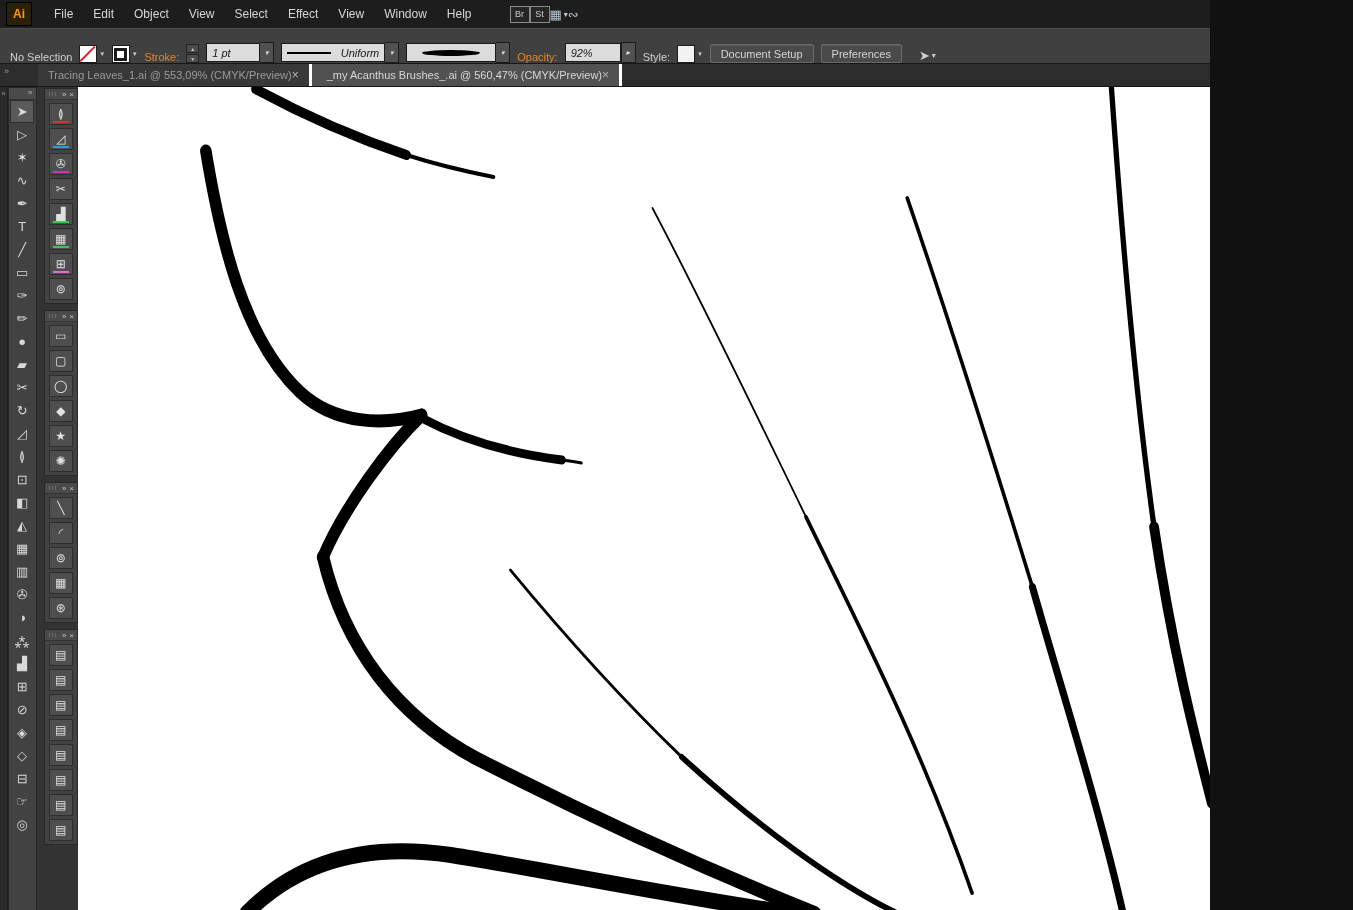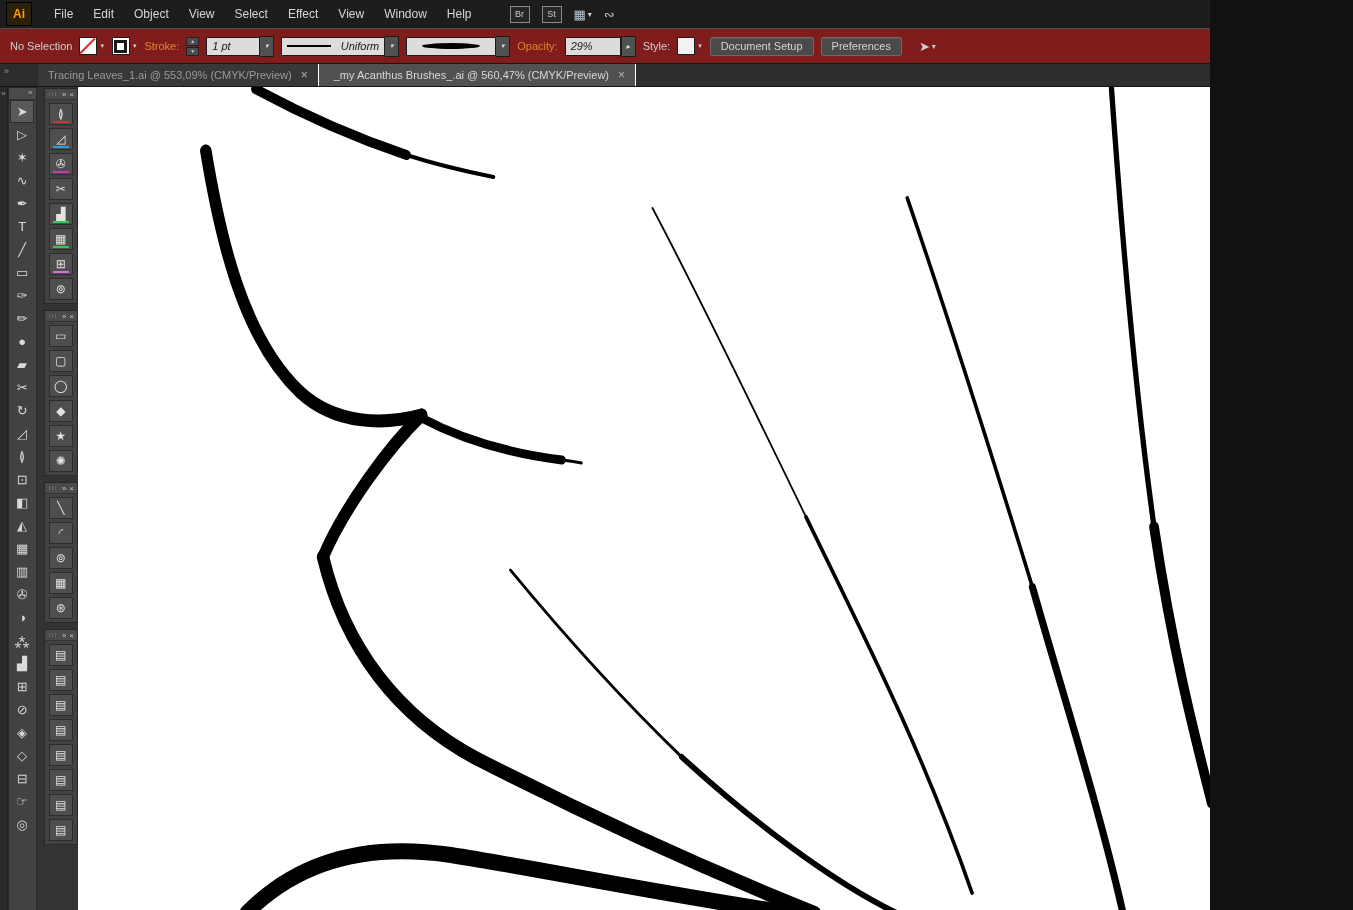--- a/index.html
+++ b/index.html
@@ -5,29 +5,29 @@
   html,body{margin:0;padding:0;background:#111;}
   .app{width:1210px;height:910px;position:relative;overflow:hidden;background:#1d1d1d;
        font-family:"Liberation Sans",sans-serif;-webkit-font-smoothing:antialiased;}
 
   
   .menu-bar{height:28px;display:flex;align-items:center;background:#1d1d1d;padding:0 6px;}
   .app-logo{width:24px;height:22px;background:#2b2008;color:#ff9a00;font-weight:bold;font-size:12px;
             display:flex;align-items:center;justify-content:center;border:1px solid #000;margin-right:12px;}
   .menus{display:flex;align-items:center;}
   .menu-item{color:#d6d6d6;font-size:12px;padding:5px 10px;cursor:default;}
-  .menu-extra{display:flex;align-items:center;gap:12px;margin-left:28px;}
+  .menu-extra{display:flex;align-items:center;margin-left:28px;}
   .sq-btn{width:18px;height:15px;border:1px solid #8a8a8a;color:#cccccc;font-size:9px;
           display:flex;align-items:center;justify-content:center;background:#262626;}
   .mini-icon{color:#b9c6cf;font-size:13px;display:flex;align-items:center;gap:2px;}
   .mini-caret{font-size:8px;color:#cccccc;}
 
   
-  .control-bar{height:34px;background:#7f1d1d;border-top:1px solid #4e4e4e;border-bottom:1px solid #171717;
-               display:flex;align-items:center;padding:0 10px;gap:7px;color:#cfcfcf;font-size:11px;}
+  .control-bar{height:34px;background:#404040;border-top:1px solid #4e4e4e;border-bottom:1px solid #171717;
+               display:flex;align-items:flex-end;padding:0 10px;gap:7px;color:#cfcfcf;font-size:11px;}
   .swatch-group{display:flex;align-items:center;gap:2px;}
   .swatch{width:16px;height:16px;background:#ffffff;border:1px solid #1c1c1c;position:relative;}
   .swatch.none:after{content:"";position:absolute;left:0;top:7px;width:21px;height:2px;background:#d02e2e;
                      transform:rotate(-45deg);transform-origin:center;left:-3px;}
   .swatch.stroke-style{display:flex;align-items:center;justify-content:center;}
   .swatch.stroke-style:after{content:"";width:7px;height:7px;border:3px solid #1a1a1a;background:#fff;}
   .tiny-caret{font-size:7px;color:#d0d0d0;padding:0 1px;}
   .link-label{color:#e0862a;}
   .stepper{display:flex;flex-direction:column;gap:1px;}
   .stepper span{width:11px;height:7px;background:#4c4c4c;border:1px solid #222;color:#ccc;font-size:5px;
@@ -41,22 +41,22 @@
   .taper-preview{width:58px;height:6px;background:#000;border-radius:50%;}
   .arrow-btn{width:13px;height:19px;background:#515151;border:1px solid #1b1b1b;color:#ddd;font-size:8px;
              display:flex;align-items:center;justify-content:center;}
   .btn{background:#4a4a4a;border:1px solid #6a6a6a;border-radius:2px;height:19px;padding:0 10px;
        display:flex;align-items:center;color:#d5d5d5;font-size:11px;box-shadow:inset 0 1px 0 rgba(255,255,255,.08);}
   .style-swatch{width:16px;height:16px;background:#f2f2f2;border:1px solid #1c1c1c;}
 
   
   .tab-bar{height:22px;background:#2d2d2d;display:flex;align-items:stretch;border-bottom:1px solid #141414;}
   .dock-expand{width:34px;display:flex;align-items:flex-start;padding:2px 0 0 4px;color:#9a9a9a;font-size:9px;}
-  .tab{display:flex;align-items:center;gap:9px;padding:0 10px;font-size:11px;background:#383838;
-       color:#9b9b9b;border-right:1px solid #ffffff;cursor:default;}
+  .tab{display:flex;align-items:center;gap:0;padding:0 10px;font-size:11px;background:#383838;
+       color:#9b9b9b;border-right:3px solid #ffffff;cursor:default;}
   .tab.active{background:#515151;color:#d8d8d8;padding-left:15px;}
   .tab-close{color:#b5b5b5;font-size:12px;line-height:1;}
 
   
   .main{display:flex;height:826px;}
   .dock{width:78px;background:#333333;display:flex;align-items:flex-start;flex-shrink:0;}
   .collapse-strip{width:8px;height:826px;background:#2b2b2b;border-right:1px solid #202020;
                   color:#999;font-size:8px;text-align:center;padding-top:2px;box-sizing:border-box;}
   .toolbar{width:30px;background:#424242;border:1px solid #282828;display:flex;flex-direction:column;
            align-items:center;box-sizing:border-box;height:826px;}
@@ -140,21 +140,21 @@
 
     <div class="combo">
       <span class="field" style="width:78px;justify-content:center">
         <span class="taper-preview"></span>
       </span>
       <span class="dd-btn">▾</span>
     </div>
 
     <span class="link-label">Opacity:</span>
     <div class="combo">
-      <span class="field" style="width:44px">29%</span>
+      <span class="field" style="width:44px">92%</span>
       <span class="arrow-btn">▸</span>
     </div>
 
     <span>Style:</span>
     <div class="swatch-group">
       <span class="style-swatch"></span>
       <span class="tiny-caret">▾</span>
     </div>
 
     <button class="btn">Document Setup</button>

